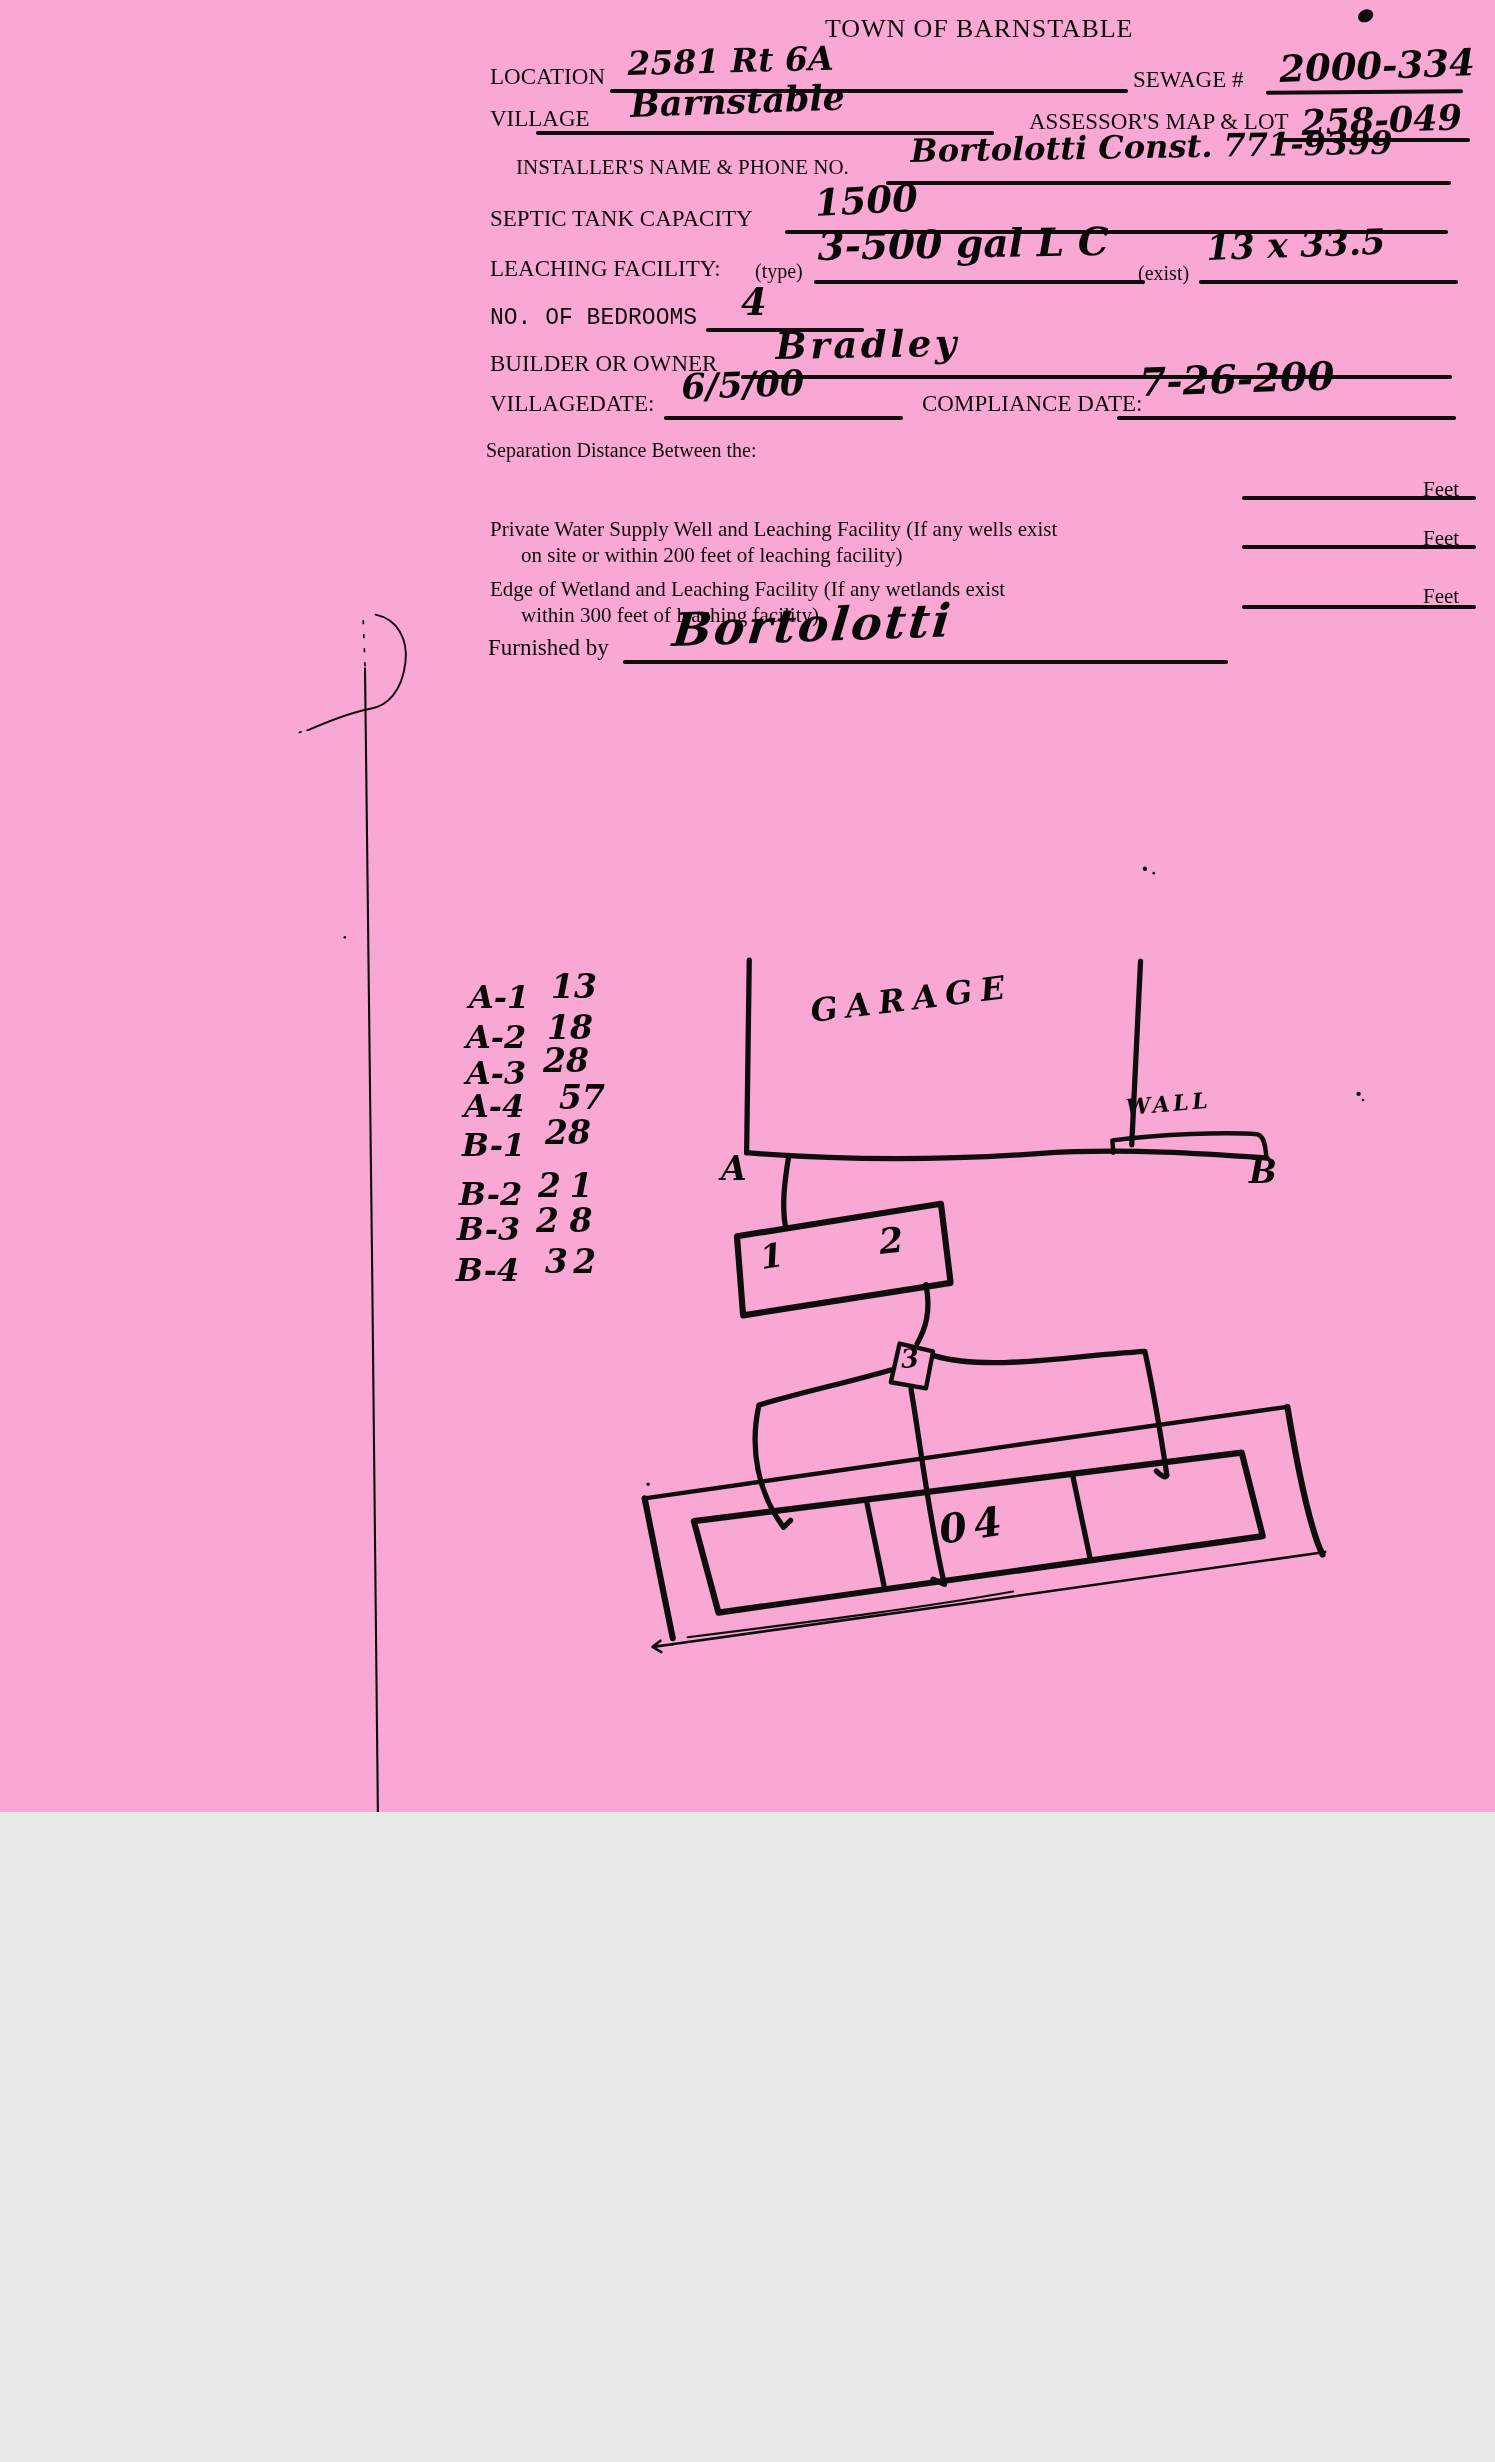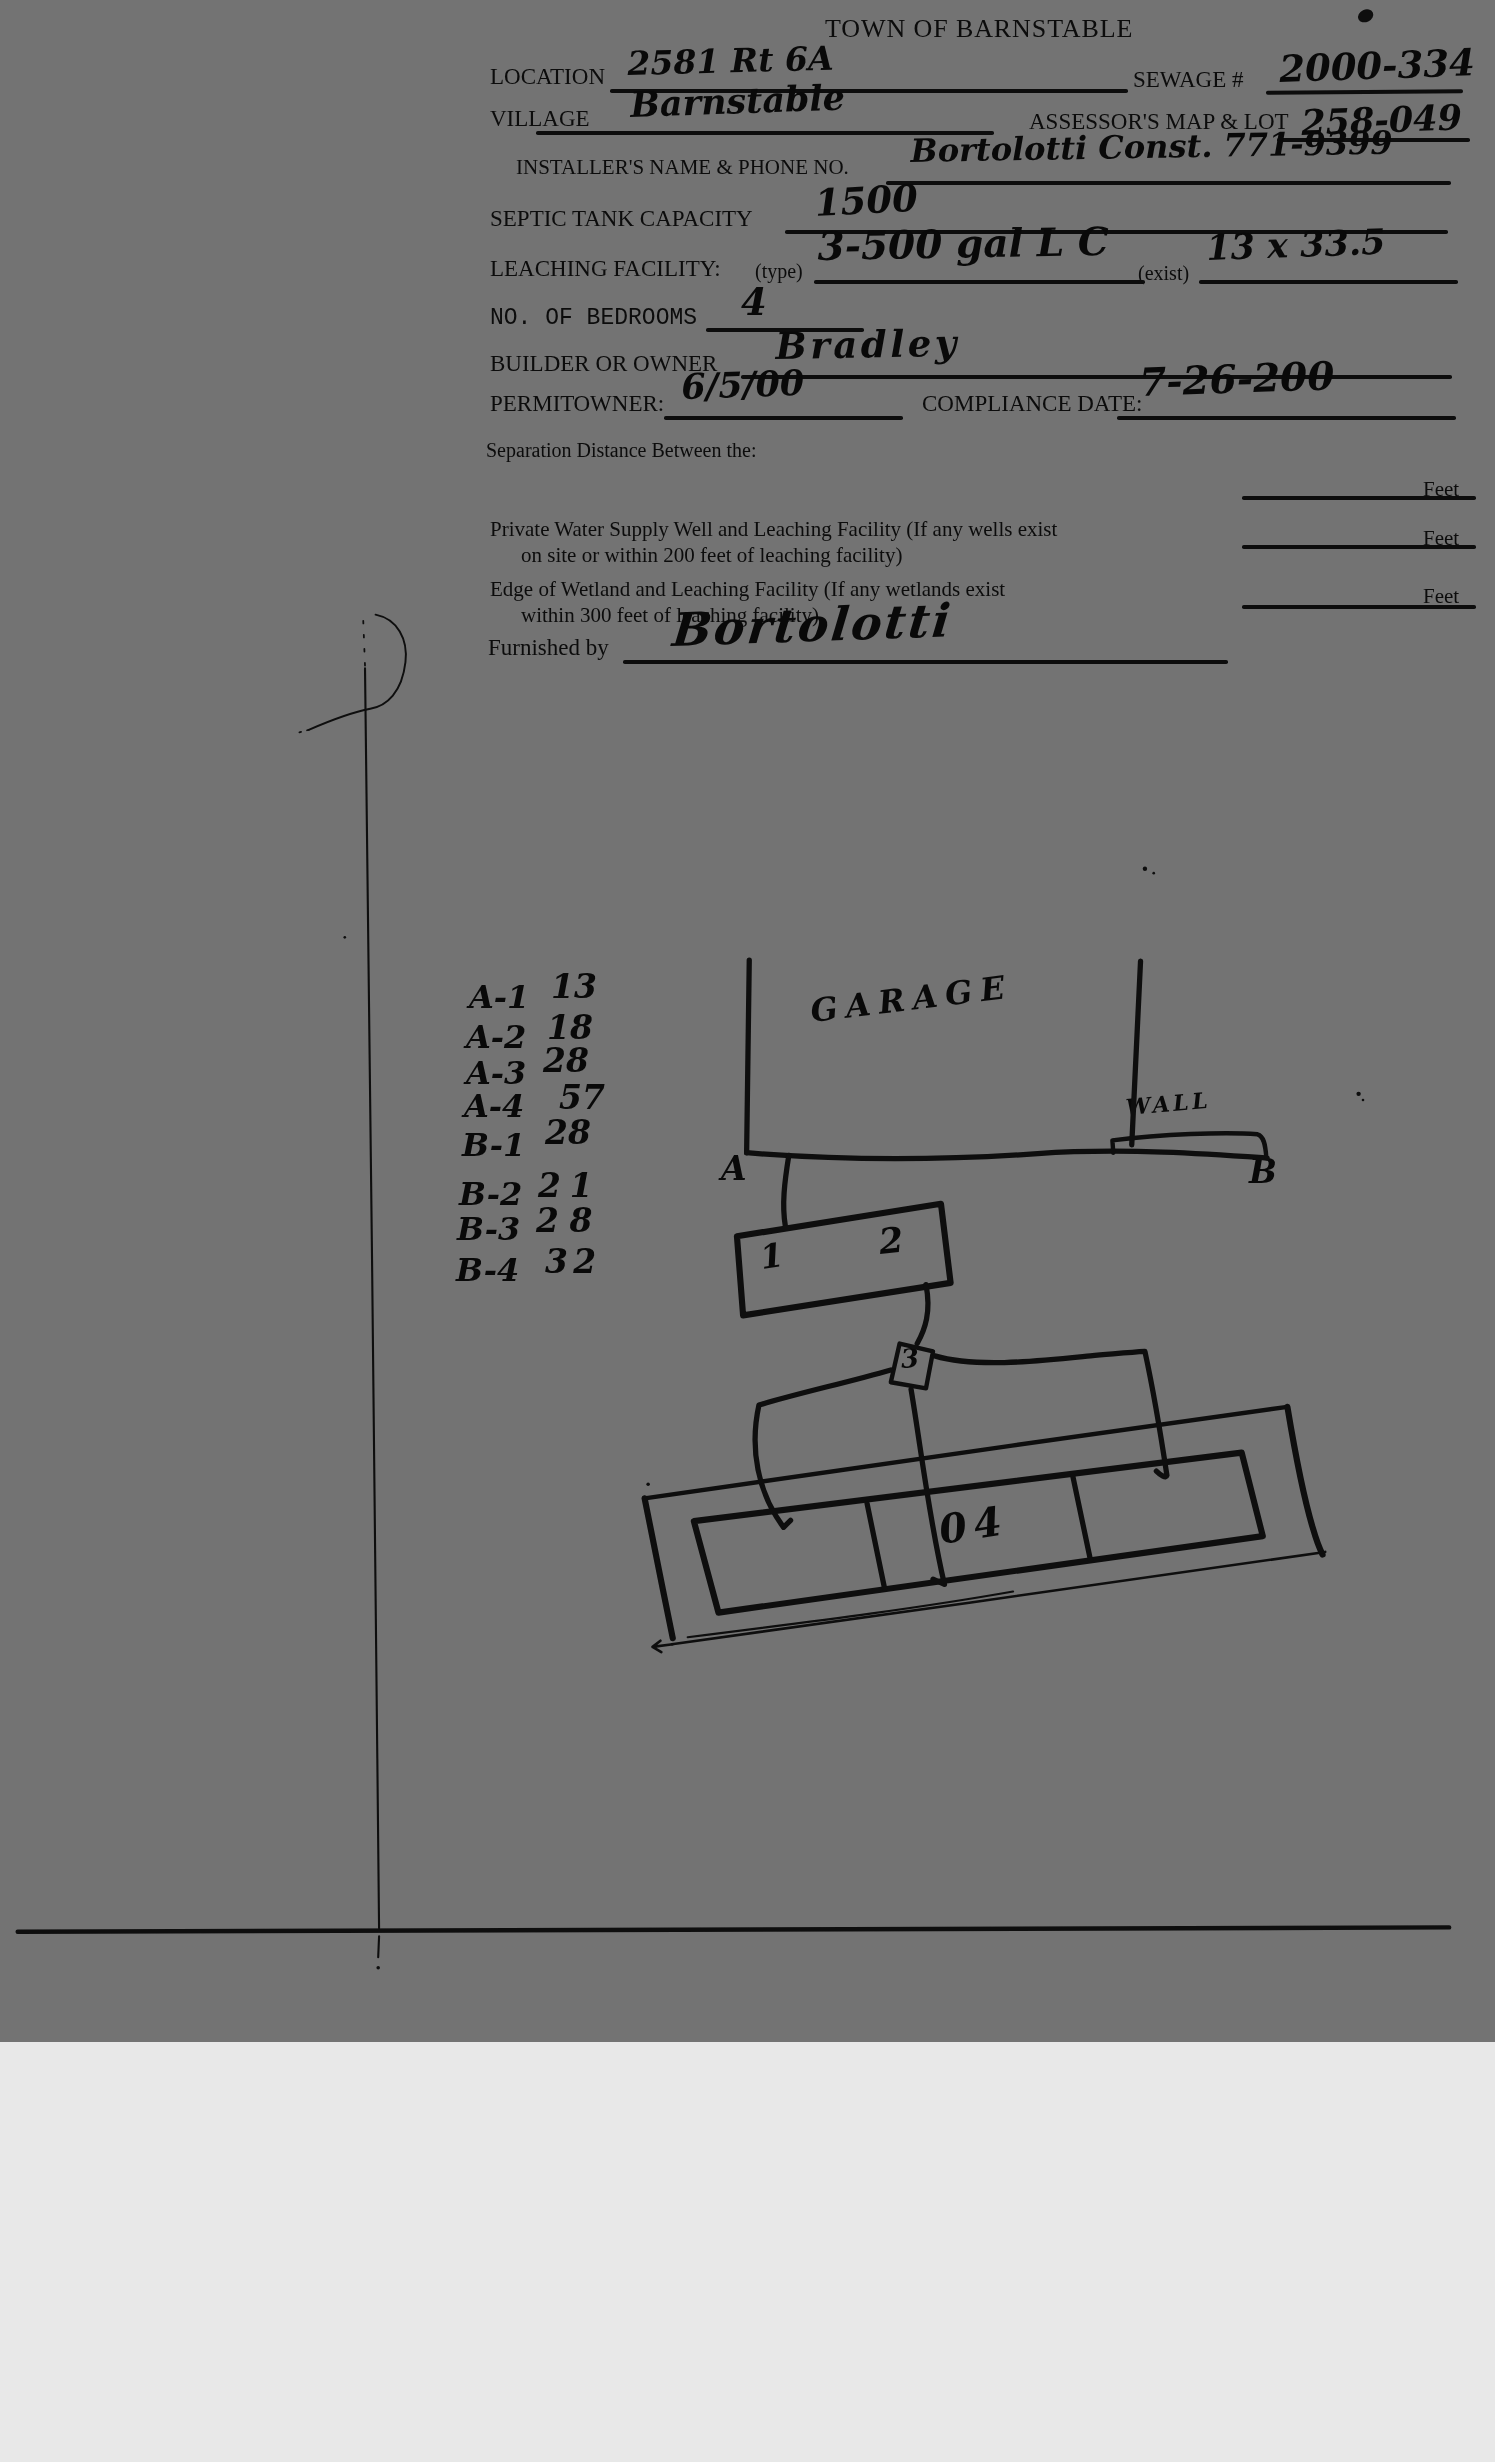--- a/index.html
+++ b/index.html
@@ -1,16 +1,16 @@
 <!DOCTYPE html>
 <html style="font-size:14px"><head>
 <meta charset="utf-8">
 <style>
   html,body{margin:0;padding:0;background:#e8e8e8;}
-  #page{position:relative;width:1495px;height:2042px;background:#737373;overflow:hidden;
+  #page{position:relative;width:1495px;height:1812px;background:#f9a8d4;overflow:hidden;
         font-family:"Liberation Serif", serif;color:#0c0c0c;}
   .t{position:absolute;white-space:nowrap;font-family:"Liberation Serif", serif;color:#0c0c0c;}
   .hw{position:absolute;white-space:nowrap;font-family:"DejaVu Serif", serif;
       font-style:italic;font-weight:bold;color:#090909;transform-origin:left bottom;}
   .rule{position:absolute;background:#0d0d0d;height:3.5px;border-radius:1.8px;}
   svg{position:absolute;left:0;top:0;}
   .stroke{fill:none;stroke:#0e0e0e;stroke-linecap:round;stroke-linejoin:round;}
 </style>
 </head>
 <body>
@@ -50,21 +50,21 @@
   <div class="rule" style="left:1199px;top:280px;width:259px;"></div>
 
   <div class="t" style="left:490px;top:305px;font-size:23px;font-family:Liberation Mono, monospace;">NO. OF BEDROOMS</div>
   <div class="hw" style="left:741px;top:280px;font-size:37px;">4</div>
   <div class="rule" style="left:706px;top:328px;width:158px;"></div>
 
   <div class="t" style="left:490px;top:351px;font-size:23px;">BUILDER OR OWNER</div>
   <div class="hw" style="left:776px;top:324px;font-size:37px;letter-spacing:3.5px;transform:rotate(-1deg);">Bradley</div>
   <div class="rule" style="left:741px;top:375px;width:711px;"></div>
 
-  <div class="t" style="left:490px;top:391px;font-size:23px;word-spacing:-6.2px;">PERMIT OWNER:</div>
+  <div class="t" style="left:490px;top:391px;font-size:23px;word-spacing:-6.2px;">VILLAGE DATE:</div>
   <div class="hw" style="left:682px;top:366px;font-size:35px;transform:rotate(-2deg);">6/5/00</div>
   <div class="rule" style="left:664px;top:416px;width:239px;"></div>
   <div class="t" style="left:922px;top:391px;font-size:23px;">COMPLIANCE DATE:</div>
   <div class="hw" style="left:1140px;top:359px;font-size:39px;transform:rotate(-2deg);">7-26-200</div>
   <div class="rule" style="left:1117px;top:416px;width:339px;"></div>
 
   <div class="t" style="left:470px;top:439px;font-size:20px;margin-left:16px;">Separation Distance Between the:</div>
 
   <div class="t" style="left:1423px;top:477px;font-size:21px;">Feet</div>
   <div class="rule" style="left:1242px;top:496px;width:234px;"></div>

